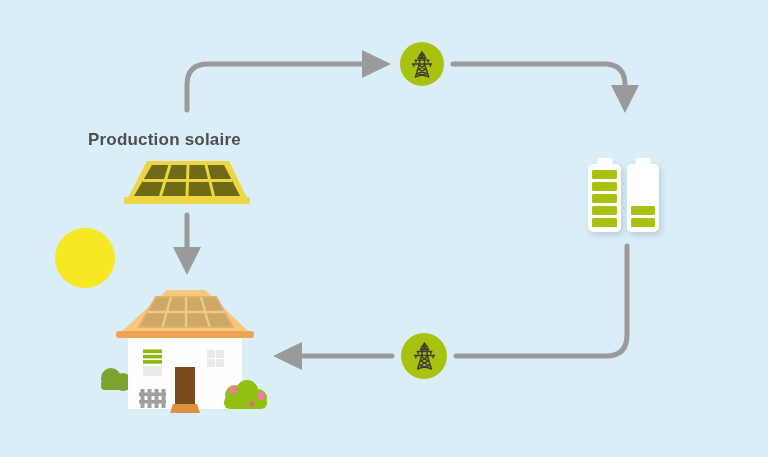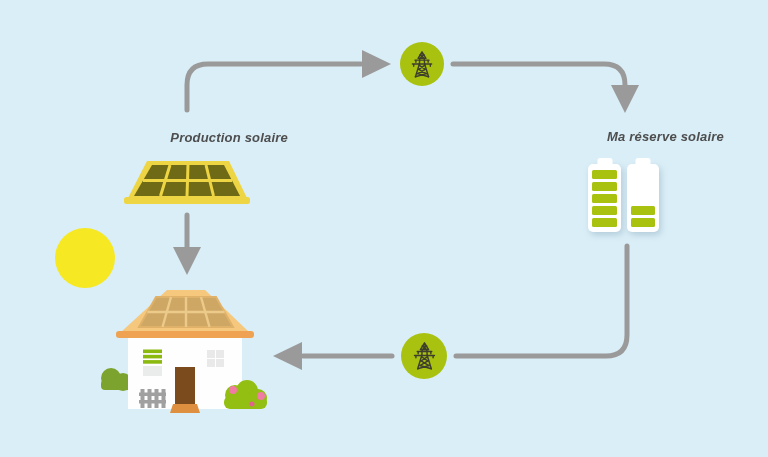--- a/index.html
+++ b/index.html
@@ -17,26 +17,25 @@
     background:var(--background);
     overflow:hidden;
     font-family:"Liberation Sans",sans-serif;
   }
   svg.layer{position:absolute;left:0;top:0;}
   .arrowline{stroke:var(--arrow-gray);stroke-width:5;fill:none;stroke-linecap:round;stroke-linejoin:round;}
   .arrowhead{fill:var(--arrow-gray);stroke:none;}
   .label{
     position:absolute;
     width:200px;
-    text-align:right;
-    font-size:13px;
+    text-align:left;
+    font-size:17px;
     font-weight:bold;
     color:var(--text-gray);
     letter-spacing:0.2px;
-    font-style:italic;
   }
   .label.production{left:88px;top:130px;}
   .label.reserve{left:524px;top:129px;}
   .grid-node{
     position:absolute;
     border-radius:50%;
     background:var(--accent-green);
     display:flex;align-items:center;justify-content:center;
   }
   .grid-node.top{left:400px;top:42px;width:44px;height:44px;}
@@ -145,21 +144,20 @@
     <path class="arrowline" d="M 453 64 L 604 64 Q 625 64 625 85"></path>
     <polygon class="arrowhead" points="611,85 639,85 625,113"></polygon>
     <path class="arrowline" d="M 627 246 L 627 335 Q 627 356 606 356 L 456 356"></path>
     <path class="arrowline" d="M 392 356 L 303 356"></path>
     <polygon class="arrowhead" points="302,342 302,370 273,356"></polygon>
     <path class="arrowline" d="M 187 215 L 187 247"></path>
     <polygon class="arrowhead" points="173,247 201,247 187,275"></polygon>
   </svg>
 
   <div class="label production">Production solaire</div>
-  <div class="label reserve">Ma réserve solaire</div>
 
   <div class="grid-node top">
     <svg width="28" height="33" viewBox="0 0 32 36">
       <g class="pylon">
         <path d="M16 3.5 L11.5 11 H20.5 Z"></path>
         <path d="M13.5 7 L18.5 11 M18.5 7 L13.5 11 M13.5 7 H18.5"></path>
         <path d="M8 13 H24 M9 13 v2.5 M23 13 v2.5"></path>
         <path d="M5 17.5 H27 M6.5 17.5 v2.5 M25.5 17.5 v2.5"></path>
         <path d="M13.5 11 L13 17.5 M18.5 11 L19 17.5"></path>
         <path d="M13 17.5 L8.5 32 M19 17.5 L23.5 32"></path>

